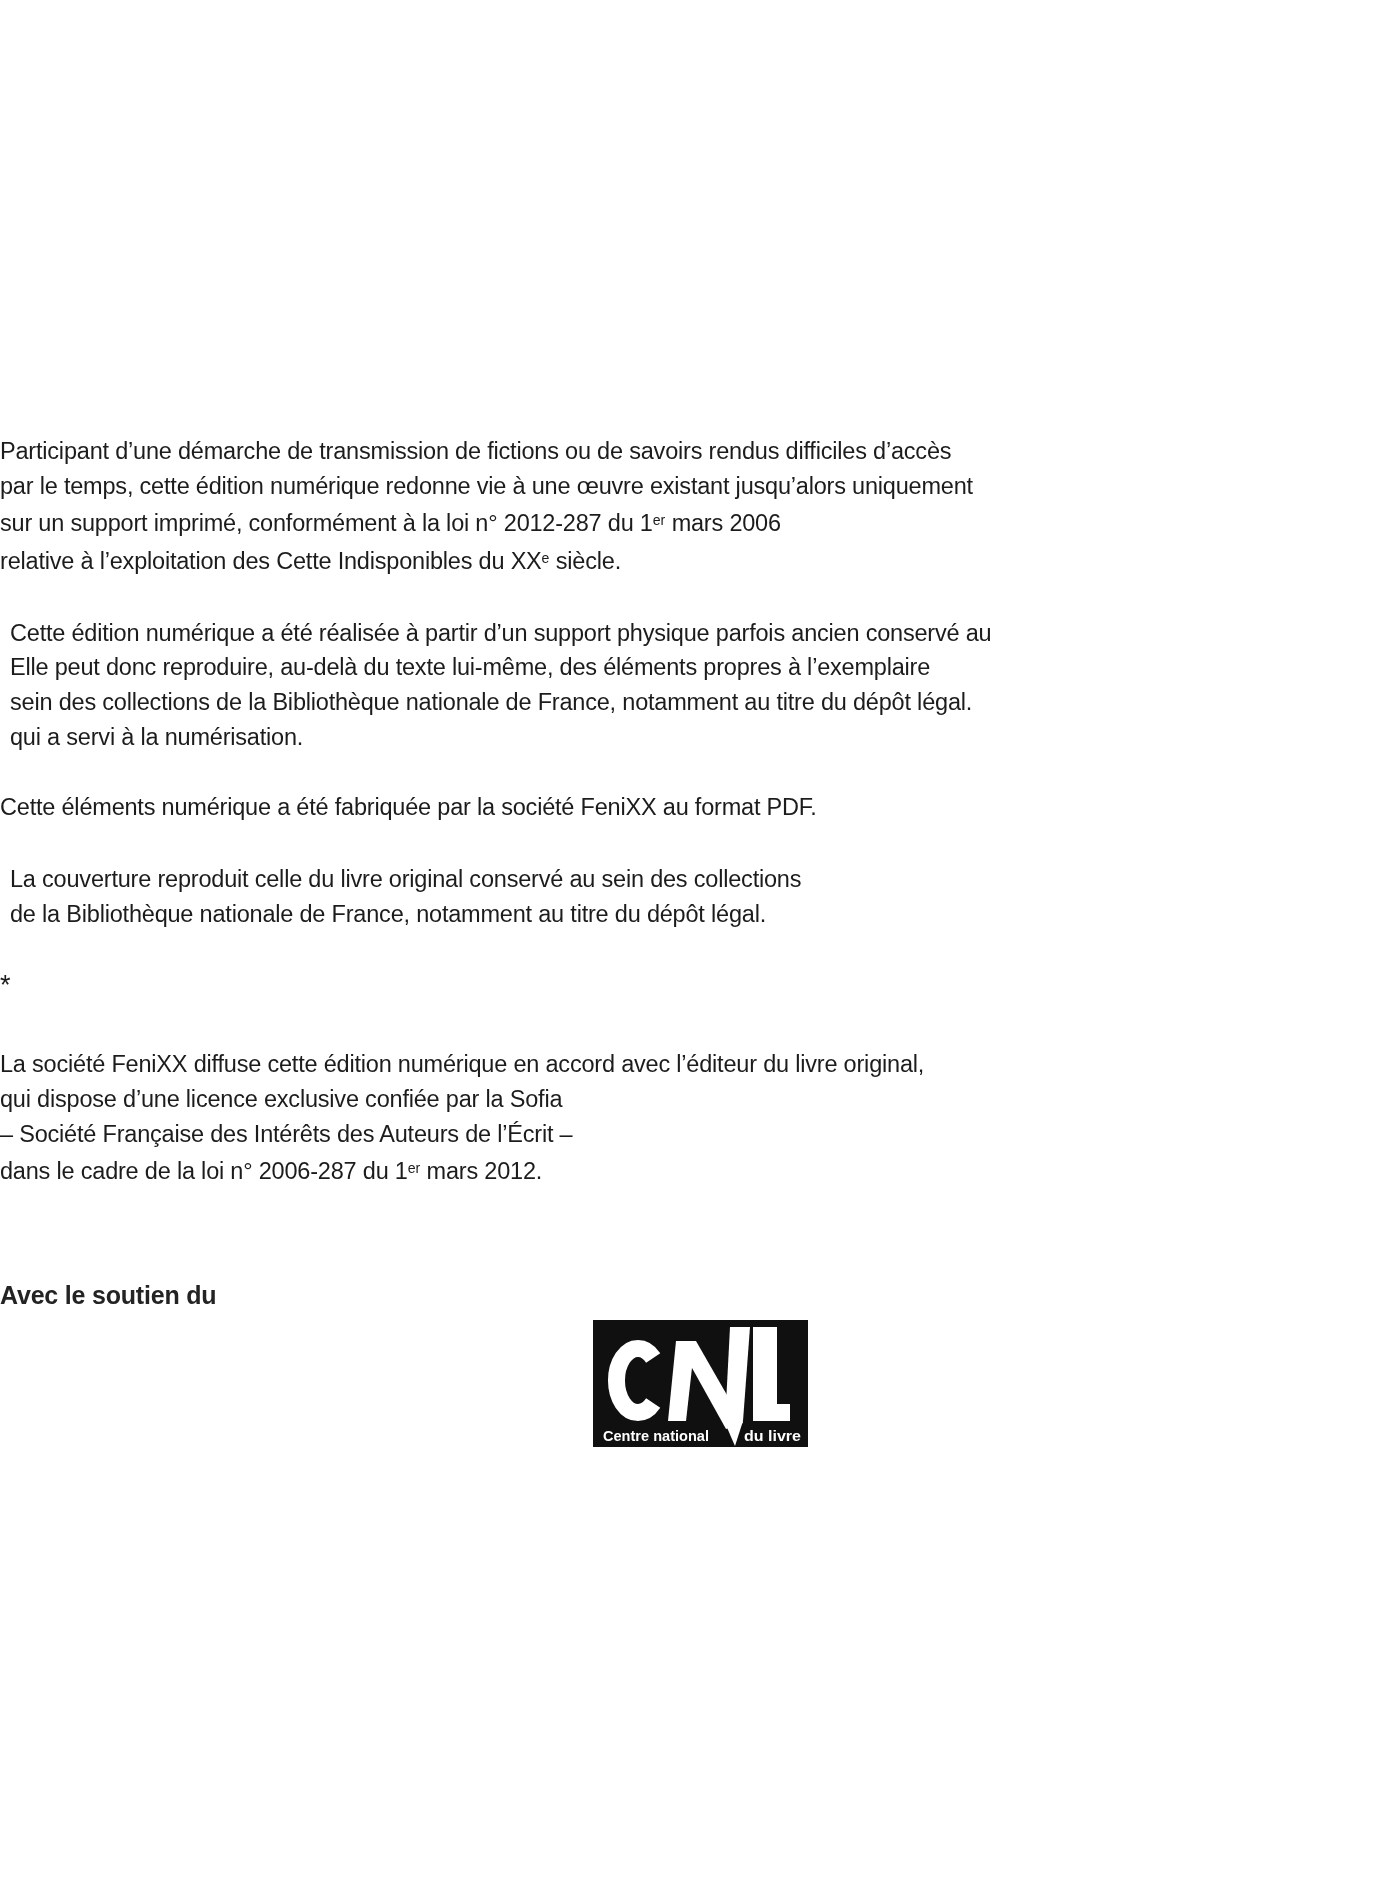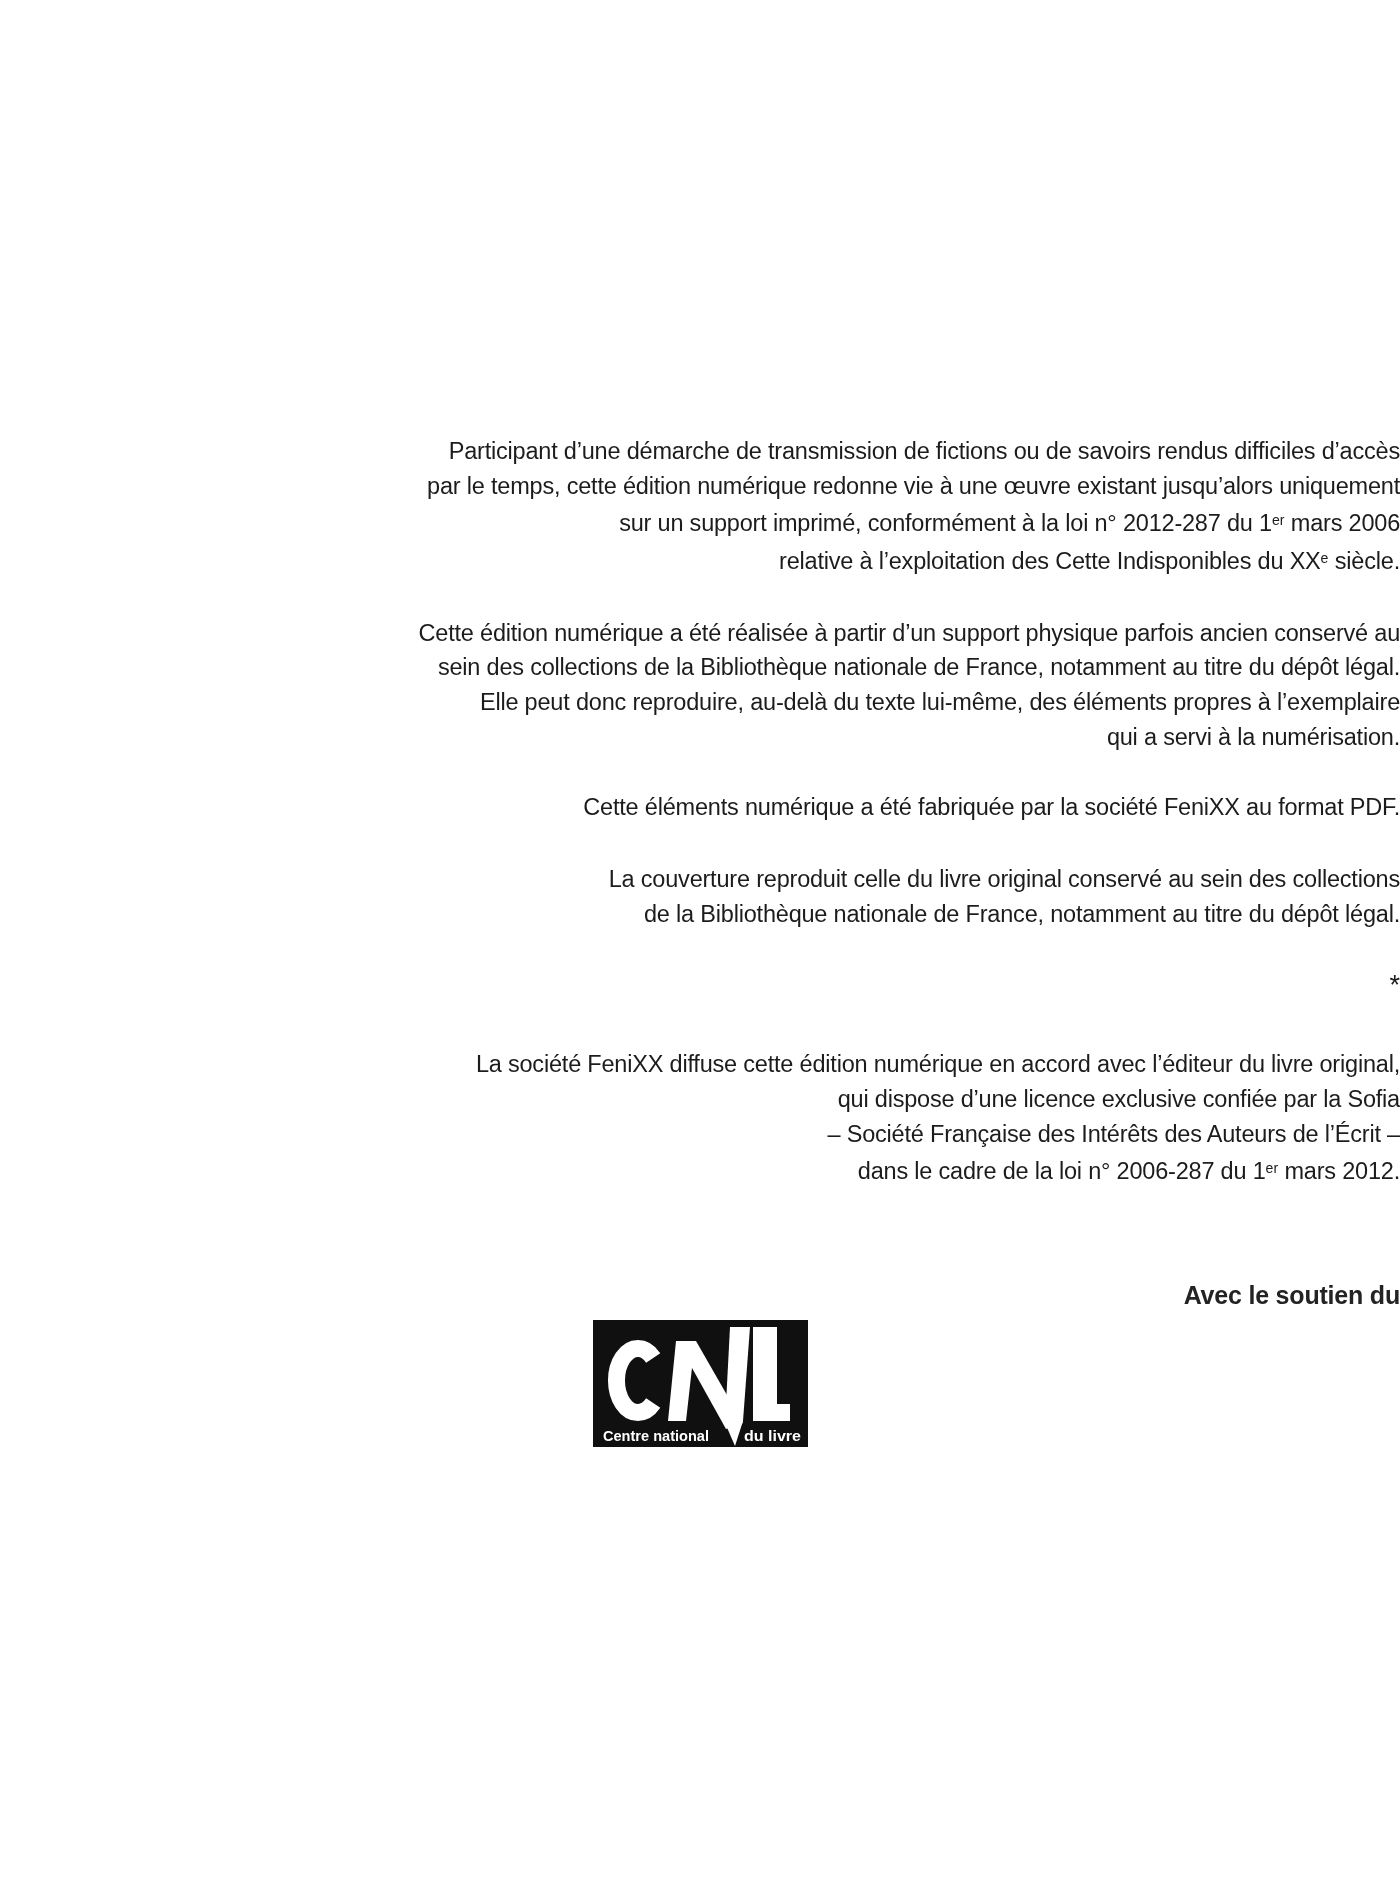--- a/index.html
+++ b/index.html
@@ -3,25 +3,25 @@
 <meta charset="utf-8">
 <style>
   * { margin:0; padding:0; box-sizing:border-box; }
   html, body { background:#ffffff; }
   body {
     width:1400px; height:1901px;
     font-family:"Liberation Sans", sans-serif;
     color:#1c1c1c;
   }
   .page { position:relative; width:1400px; height:1901px; overflow:hidden; background:#ffffff; }
-  .textcol { width:1400px; text-align:right; padding-top:434px; }
+  .textcol { width:1400px; text-align:left; padding-top:434px; }
   .para { font-size:23.5px; line-height:34.7px; letter-spacing:-0.2px; font-weight:400; }
   .line { display:block; white-space:nowrap; }
   .mt36 { margin-top:36px; }
-  .mt37 { margin-top:37px; }
+  .mt37 { margin-top:37px;padding-left:10px; }
   .mt45 { margin-top:45px; }
   .asterisk { margin-top:36px; font-size:27px; line-height:34.7px; }
   sup.ord { font-size:0.6em; vertical-align:0.42em; letter-spacing:0; }
   .support {
     margin-top:91px;
     font-size:25px; line-height:30px;
     font-weight:600; color:#232323; letter-spacing:-0.2px;
   }
   .logo-wrap { margin-top:10px; }
   .logo-wrap svg { display:block; margin:0 auto; }
@@ -34,22 +34,22 @@
 
     <p class="para">
       <span class="line">Participant d’une démarche de transmission de fictions ou de savoirs rendus difficiles d’accès</span>
       <span class="line">par le temps, cette édition numérique redonne vie à une œuvre existant jusqu’alors uniquement</span>
       <span class="line"><span>sur un support imprimé, conformément à la loi n° 2012-287 du 1</span><sup class="ord">er</sup><span> mars 2006</span></span>
       <span class="line"><span>relative à l’exploitation des Cette Indisponibles du XX</span><sup class="ord">e</sup><span> siècle.</span></span>
     </p>
 
     <p class="para mt37">
       <span class="line">Cette édition numérique a été réalisée à partir d’un support physique parfois ancien conservé au</span>
+      <span class="line">Elle peut donc reproduire, au-delà du texte lui-même, des éléments propres à l’exemplaire</span>
       <span class="line">sein des collections de la Bibliothèque nationale de France, notamment au titre du dépôt légal.</span>
-      <span class="line">Elle peut donc reproduire, au-delà du texte lui-même, des éléments propres à l’exemplaire</span>
       <span class="line">qui a servi à la numérisation.</span>
     </p>
 
     <p class="para mt36">
       <span class="line">Cette éléments numérique a été fabriquée par la société FeniXX au format PDF.</span>
     </p>
 
     <p class="para mt37">
       <span class="line">La couverture reproduit celle du livre original conservé au sein des collections</span>
       <span class="line">de la Bibliothèque nationale de France, notamment au titre du dépôt légal.</span>

